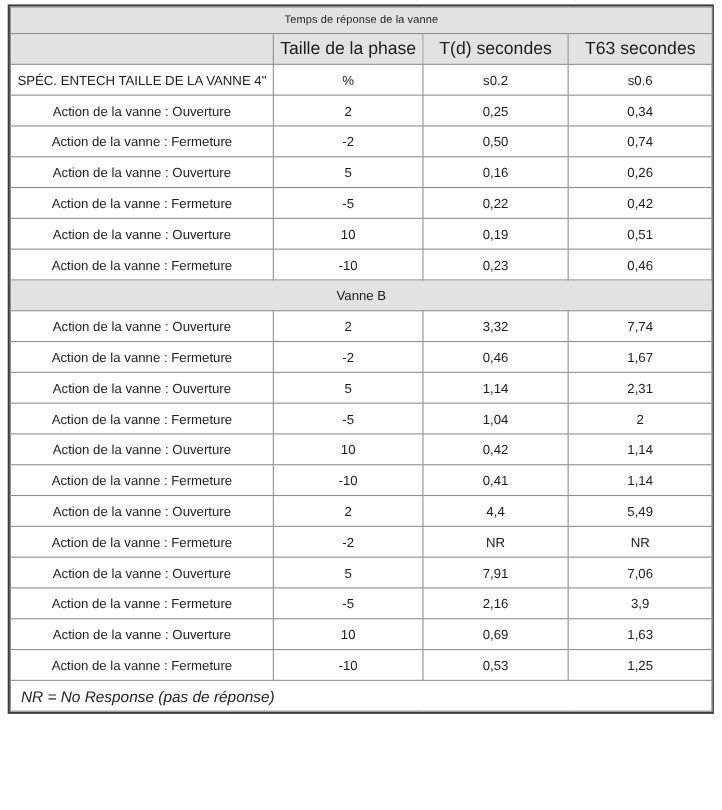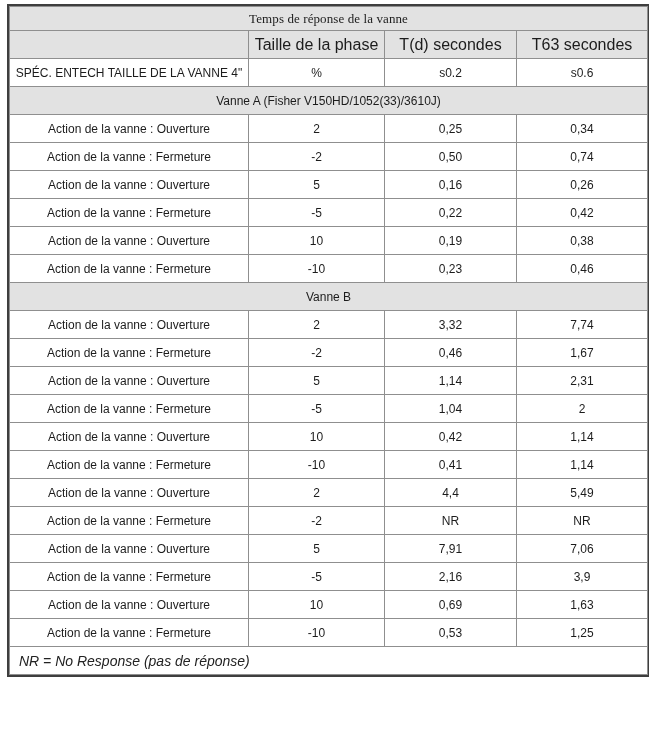--- a/index.html
+++ b/index.html
@@ -34,23 +34,22 @@
     padding: 0 4px;
     overflow: hidden;
     white-space: nowrap;
   }
   .gray {
     background: #e2e2e2;
     font-weight: bold;
   }
   tr.title-row th {
     height: 23px;
-    font-size: 13px;
+    font-size: 10px;
     letter-spacing: 0.1px;
-    font-family: Liberation Serif, serif;
   }
   tr.col-header-row th {
     font-size: 16px;
   }
   td.section-title {
     font-size: 12px;
   }
   td.action-cell {
     font-size: 11.5px;
     margin-left: 33px;
@@ -88,23 +87,20 @@
     <tbody>
       <tr>
         <td class="action-cell">SPÉC. ENTECH TAILLE DE LA VANNE 4"</td>
         <td>%</td>
         <td>s0.2</td>
         <td>s0.6</td>
       </tr>
     </tbody>
     <tbody id="sections-body">
         <tr>
-          <td colspan="4" class="gray section-title">Vanne A (Fisher V150HD/1052(33)/3610J)</td>
-        </tr>
-        <tr>
           <td class="action-cell">Action de la vanne : Ouverture</td>
           <td>2</td>
           <td>0,25</td>
           <td>0,34</td>
         </tr>
         <tr>
           <td class="action-cell">Action de la vanne : Fermeture</td>
           <td>-2</td>
           <td>0,50</td>
           <td>0,74</td>
@@ -118,21 +114,21 @@
         <tr>
           <td class="action-cell">Action de la vanne : Fermeture</td>
           <td>-5</td>
           <td>0,22</td>
           <td>0,42</td>
         </tr>
         <tr>
           <td class="action-cell">Action de la vanne : Ouverture</td>
           <td>10</td>
           <td>0,19</td>
-          <td>0,38</td>
+          <td>0,51</td>
         </tr>
         <tr>
           <td class="action-cell">Action de la vanne : Fermeture</td>
           <td>-10</td>
           <td>0,23</td>
           <td>0,46</td>
         </tr>
         <tr>
           <td colspan="4" class="gray section-title">Vanne B</td>
         </tr>

